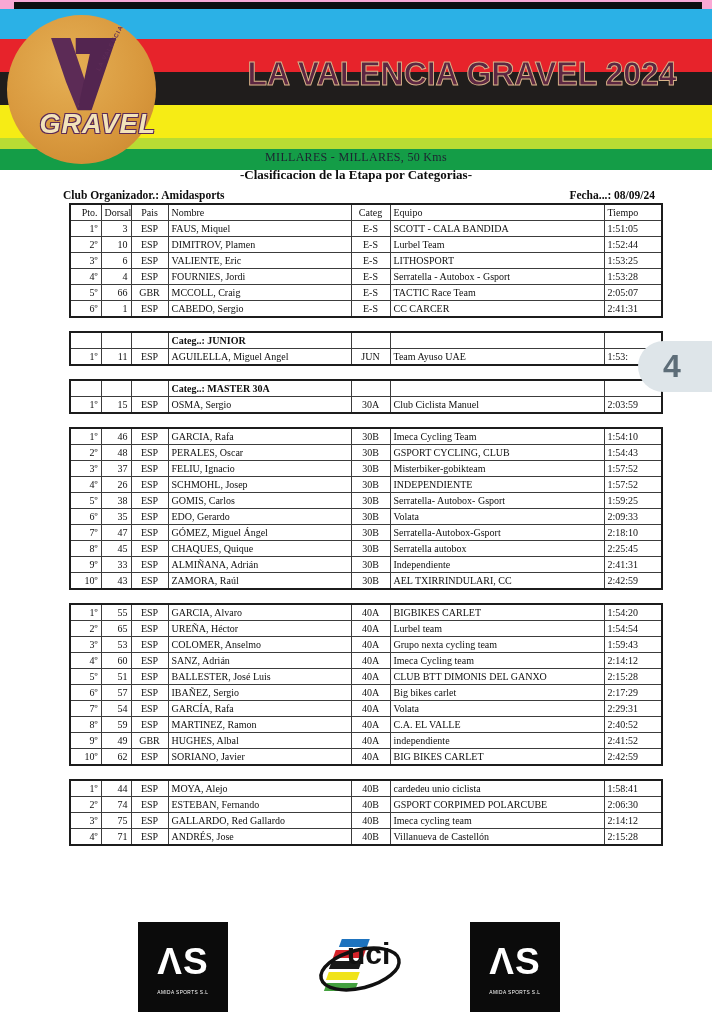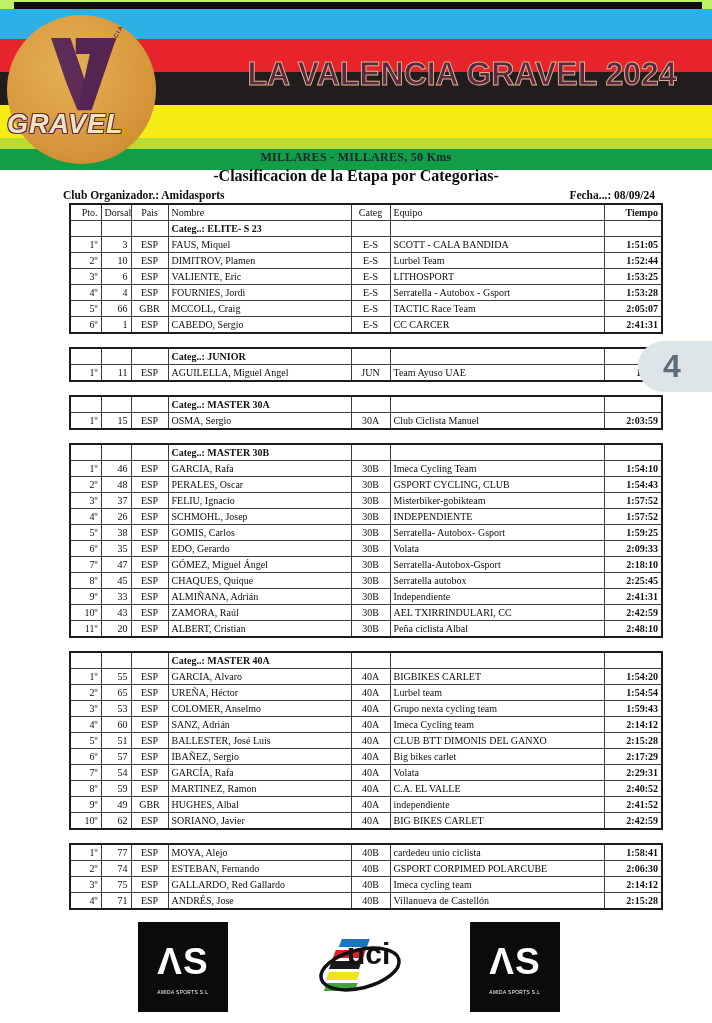--- a/index.html
+++ b/index.html
@@ -1,74 +1,74 @@
 <!DOCTYPE html>
 <html><head>
 <meta charset="utf-8">
 <style>
   html,body{margin:0;padding:0;}
   body{
     width:712px;height:1023px;position:relative;overflow:hidden;
     background:#ffffff;font-family:"Liberation Serif",serif;color:#111;
   }
   
-  .banner{position:absolute;top:0;left:0;width:712px;height:170px;background:#bef264;}
+  .banner{position:absolute;top:0;left:0;width:712px;height:170px;background:#f9a8d4;}
   .top-bar{position:absolute;top:2px;left:14px;width:688px;height:7px;background:#0e0e0e;}
   .banner-stripes{position:absolute;top:9px;left:0;width:712px;}
   .banner-stripes .stripe{width:100%;}
   .event-title{
     position:absolute;top:54px;left:212px;width:500px;text-align:center;
     font-family:"Liberation Sans",sans-serif;font-weight:bold;font-size:34px;
     letter-spacing:0px;color:#5c2742;-webkit-text-stroke:1px #d9b48a;
     transform:scaleX(.94);transform-origin:center;white-space:nowrap;
   }
   .banner-subtitle{
     position:absolute;top:150px;left:0;width:712px;text-align:center;
-    font-weight:bold;font-size:12px;color:#1c2430;letter-spacing:.3px;
+    font-weight:normal;font-size:12px;color:#1c2430;letter-spacing:.3px;
   }
   
   .logo-circle{
     position:absolute;top:15px;left:7px;width:149px;height:149px;border-radius:50%;
     background:radial-gradient(circle at 42% 35%, #e5b055 0%, #d9993e 55%, #c8842c 100%);
     z-index:6;
   }
   .logo-mark{position:absolute;top:16px;left:30px;width:88px;height:88px;}
   .logo-arc-text{
     position:absolute;top:54px;left:88px;font-family:"Liberation Sans",sans-serif;
     font-size:6px;font-weight:bold;color:#5c2b56;transform:rotate(-62deg);
     transform-origin:left top;letter-spacing:1px;white-space:nowrap;
   }
   .logo-text{
-    position:absolute;bottom:24px;left:0;width:100%;text-align:left;
+    position:absolute;bottom:24px;left:0;width:100%;text-align:right;
     font-family:"Liberation Sans",sans-serif;font-style:italic;font-weight:bold;
     font-size:27px;letter-spacing:1px;color:#f2e3b9;
     text-shadow:-1px -1px 0 #5c2b56,1px -1px 0 #5c2b56,-1px 1px 0 #5c2b56,1px 1px 0 #5c2b56;
   }
   
   .doc-heading{
     position:absolute;top:167px;left:0;width:712px;text-align:center;
-    font-weight:bold;font-size:16px;color:#0d0d0d;
+    font-weight:bold;font-size:13px;color:#0d0d0d;
   }
   .meta-row{
     position:absolute;top:189px;left:63px;width:592px;
     display:flex;justify-content:space-between;
     font-weight:bold;font-size:11.5px;color:#0d0d0d;
   }
   
   .results{position:absolute;top:203px;left:63px;width:592px;padding-left:6px;}
   table.res{border-collapse:collapse;table-layout:fixed;width:592px;margin:0 0 13px 0;border:2px solid #1c1c1c;}
   table.res td{
     border:1px solid #3c3c3c;font-size:10px;padding:0 3px;height:15px;
     overflow:hidden;white-space:nowrap;color:#0f0f0f;background:#fff;
   }
   td.hd{font-size:10.5px;}
   td.c0,td.c1{text-align:right;}
   td.c2,td.c4{text-align:center;}
   td.c3,td.c5{text-align:left;}
-  td.c6{text-align:right;font-weight:bold;}
+  td.c6{}
   td.cat{font-weight:bold;font-size:11px;}
   
   .page-badge{
     position:absolute;top:341px;right:0;width:74px;height:51px;
     border-radius:26px 0 0 26px;display:flex;align-items:center;justify-content:center;
     font-family:"Liberation Sans",sans-serif;font-weight:bold;font-size:32px;z-index:8;
   }
   .page-badge span{margin-right:6px;}
   
   .as-logo{
@@ -134,29 +134,20 @@
         <tr>
           <td class="hd c0">Pto.</td>
           <td class="hd c1">Dorsal</td>
           <td class="hd c2">Pais</td>
           <td class="hd c3">Nombre</td>
           <td class="hd c4">Categ</td>
           <td class="hd c5">Equipo</td>
           <td class="hd c6">Tiempo</td>
         </tr>
         <tr>
-          <td></td>
-          <td></td>
-          <td></td>
-          <td class="cat">Categ..: ELITE- S 23</td>
-          <td></td>
-          <td></td>
-          <td></td>
-        </tr>
-        <tr>
           <td class="c0">1º</td>
           <td class="c1">3</td>
           <td class="c2">ESP</td>
           <td class="c3">FAUS, Miquel</td>
           <td class="c4">E-S</td>
           <td class="c5">SCOTT - CALA BANDIDA</td>
           <td class="c6">1:51:05</td>
         </tr>
         <tr>
           <td class="c0">2º</td>
@@ -272,29 +263,20 @@
         <col style="width: 31px;">
         <col style="width: 30px;">
         <col style="width: 37px;">
         <col style="width: 183px;">
         <col style="width: 39px;">
         <col style="width: 214px;">
         <col style="width: 58px;">
       </colgroup>
       <tbody>
         <tr>
-          <td></td>
-          <td></td>
-          <td></td>
-          <td class="cat">Categ..: MASTER 30B</td>
-          <td></td>
-          <td></td>
-          <td></td>
-        </tr>
-        <tr>
           <td class="c0">1º</td>
           <td class="c1">46</td>
           <td class="c2">ESP</td>
           <td class="c3">GARCIA, Rafa</td>
           <td class="c4">30B</td>
           <td class="c5">Imeca Cycling Team</td>
           <td class="c6">1:54:10</td>
         </tr>
         <tr>
           <td class="c0">2º</td>
@@ -369,53 +351,35 @@
           <td class="c6">2:41:31</td>
         </tr>
         <tr>
           <td class="c0">10º</td>
           <td class="c1">43</td>
           <td class="c2">ESP</td>
           <td class="c3">ZAMORA, Raúl</td>
           <td class="c4">30B</td>
           <td class="c5">AEL TXIRRINDULARI, CC</td>
           <td class="c6">2:42:59</td>
-        </tr>
-        <tr>
-          <td class="c0">11º</td>
-          <td class="c1">20</td>
-          <td class="c2">ESP</td>
-          <td class="c3">ALBERT, Cristian</td>
-          <td class="c4">30B</td>
-          <td class="c5">Peña ciclista Albal</td>
-          <td class="c6">2:48:10</td>
         </tr>
       </tbody>
     </table>
     <table class="res">
       <colgroup>
         <col style="width: 31px;">
         <col style="width: 30px;">
         <col style="width: 37px;">
         <col style="width: 183px;">
         <col style="width: 39px;">
         <col style="width: 214px;">
         <col style="width: 58px;">
       </colgroup>
       <tbody>
         <tr>
-          <td></td>
-          <td></td>
-          <td></td>
-          <td class="cat">Categ..: MASTER 40A</td>
-          <td></td>
-          <td></td>
-          <td></td>
-        </tr>
-        <tr>
           <td class="c0">1º</td>
           <td class="c1">55</td>
           <td class="c2">ESP</td>
           <td class="c3">GARCIA, Alvaro</td>
           <td class="c4">40A</td>
           <td class="c5">BIGBIKES CARLET</td>
           <td class="c6">1:54:20</td>
         </tr>
         <tr>
           <td class="c0">2º</td>
@@ -506,21 +470,21 @@
         <col style="width: 30px;">
         <col style="width: 37px;">
         <col style="width: 183px;">
         <col style="width: 39px;">
         <col style="width: 214px;">
         <col style="width: 58px;">
       </colgroup>
       <tbody>
         <tr>
           <td class="c0">1º</td>
-          <td class="c1">77</td>
+          <td class="c1">44</td>
           <td class="c2">ESP</td>
           <td class="c3">MOYA, Alejo</td>
           <td class="c4">40B</td>
           <td class="c5">cardedeu unio ciclista</td>
           <td class="c6">1:58:41</td>
         </tr>
         <tr>
           <td class="c0">2º</td>
           <td class="c1">74</td>
           <td class="c2">ESP</td>

